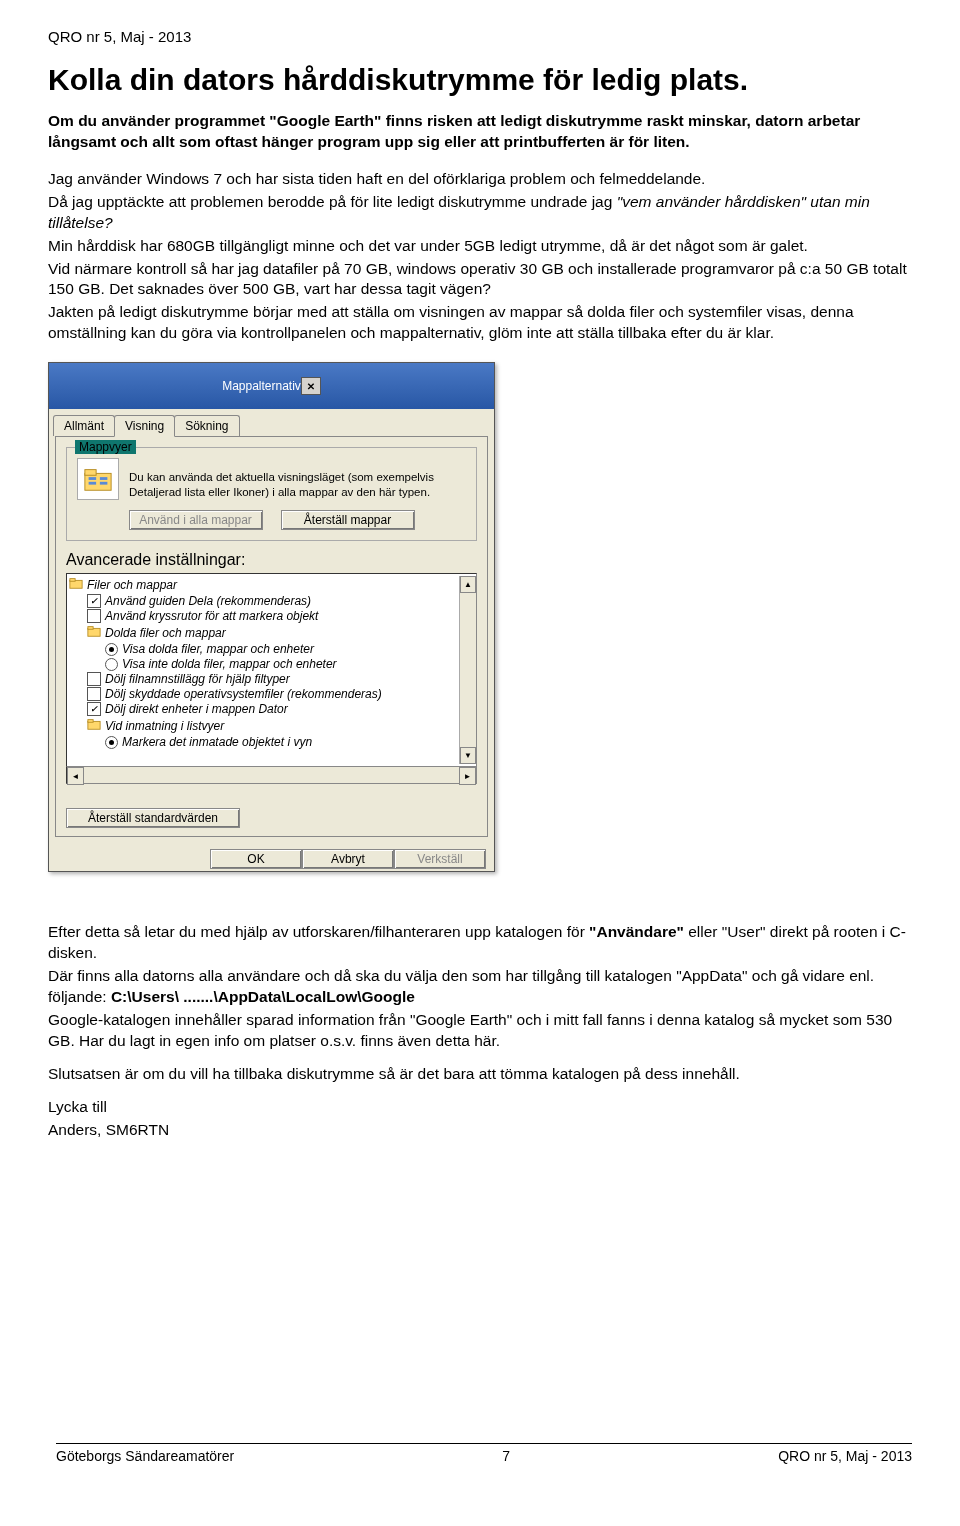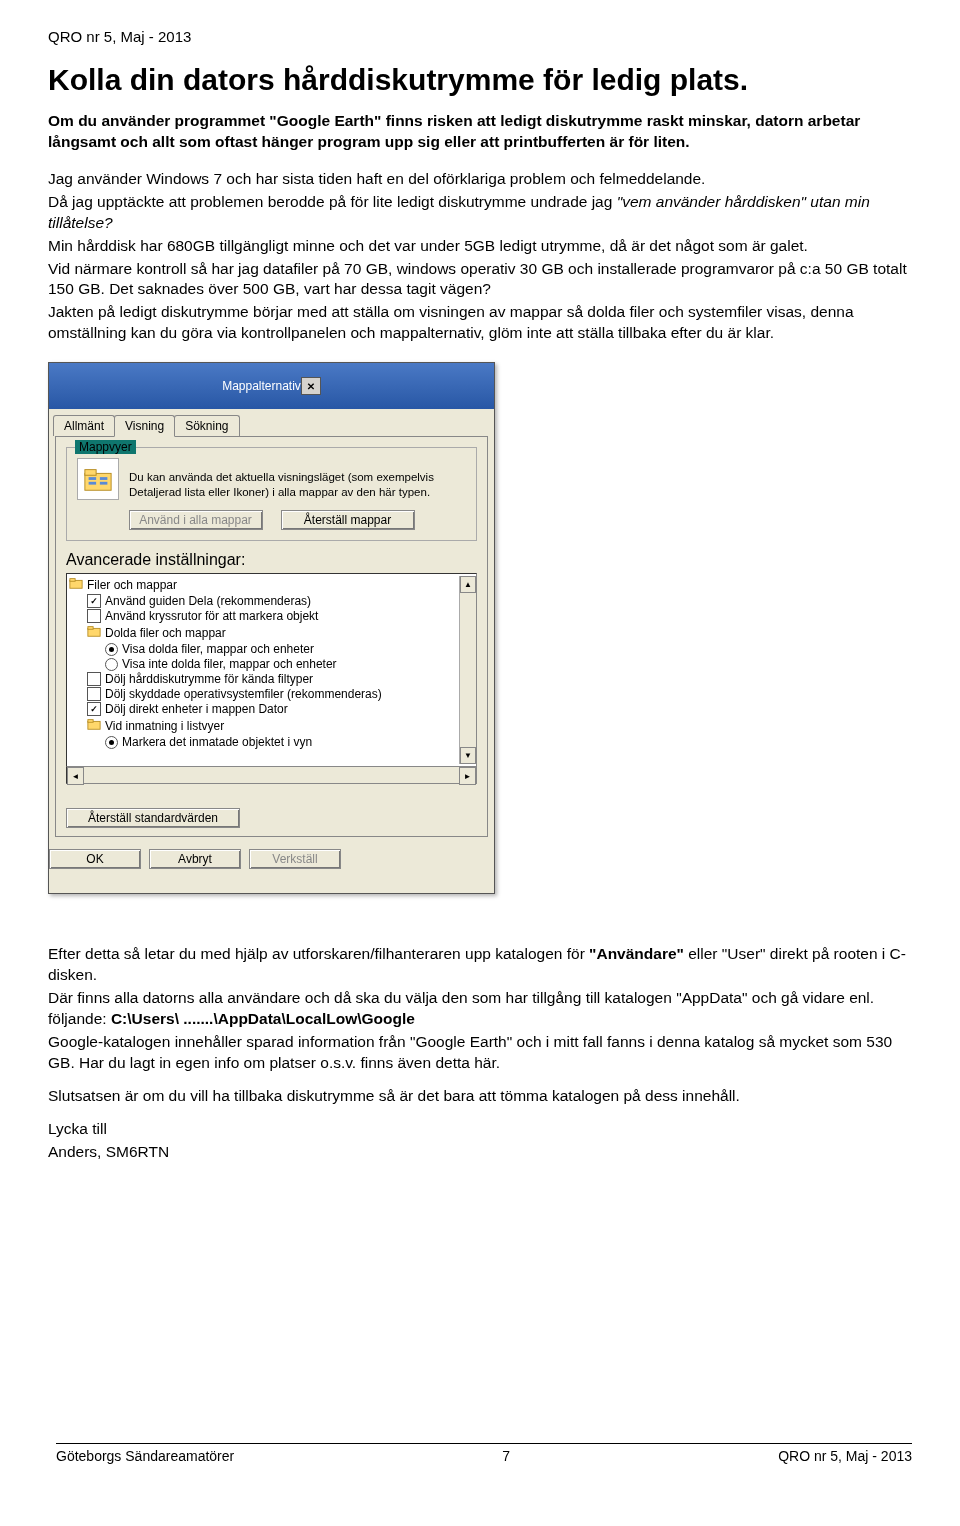--- a/index.html
+++ b/index.html
@@ -134,21 +134,21 @@
   .adv-label { font-size:16px; margin: 2px 0 4px 0; }
   .listbox {
     border: 1px inset #888;
     background: #fff;
     height: 188px;
     overflow: hidden;
     position:relative;
     padding: 2px 0 2px 2px;
     display:flex;
   }
-  .list-content { flex:1; }
+  .list-content { flex:1;font-style:italic; }
   .tree-row {
     display:flex; align-items:center; gap:4px;
     font-size: 12px;
     padding: 0 0 1px 0;
     white-space: nowrap;
   }
   .indent1 { padding-left: 18px; }
   .indent2 { padding-left: 36px; }
   .fold-icon { width:14px; height:14px; }
   .chk {
@@ -169,22 +169,22 @@
   }
   .sbtn { height:15px; border:1px solid #888; background:#ece9d8;
     display:flex; align-items:center; justify-content:center; font-size:8px;}
   .hscroll {
     height:16px; display:flex; border:1px inset #888; border-top:none; background:#ece9d8;
   }
   .hscroll .sbtn { width:15px; height:100%; }
   .hscroll .track { flex:1; }
   .restore-row { display:flex; justify-content:flex-start; margin-top:24px; }
   .dlg-buttons {
-    display:flex; justify-content:flex-start; gap:8px;
-    padding: 6px 8px 24px 0;
+    display:flex; justify-content:flex-end; 
+    padding: 6px 8px 2px 0;
   }
   .dlg-buttons .btn { min-width:78px; }
 
   
   .lower p { font-size:15.5px; line-height:1.35; margin:0 0 2px 0; }
   .lower strong { font-weight:700; }
   .lower .gap { margin-top: 12px; }
 
   .footer {
     position:absolute;
@@ -277,21 +277,21 @@
             <div class="tree-row indent2">
               <span class="rad sel"></span>
               <span>Visa dolda filer, mappar och enheter</span>
             </div>
             <div class="tree-row indent2">
               <span class="rad"></span>
               <span>Visa inte dolda filer, mappar och enheter</span>
             </div>
             <div class="tree-row indent1">
               <span class="chk"></span>
-              <span>Dölj hårddiskutrymme för kända filtyper</span>
+              <span>Dölj filnamnstillägg för hjälp filtyper</span>
             </div>
             <div class="tree-row indent1">
               <span class="chk"></span>
               <span>Dölj skyddade operativsystemfiler (rekommenderas)</span>
             </div>
             <div class="tree-row indent1">
               <span class="chk checked"></span>
               <span>Dölj direkt enheter i mappen Dator</span>
             </div>
             <div class="tree-row indent1">

